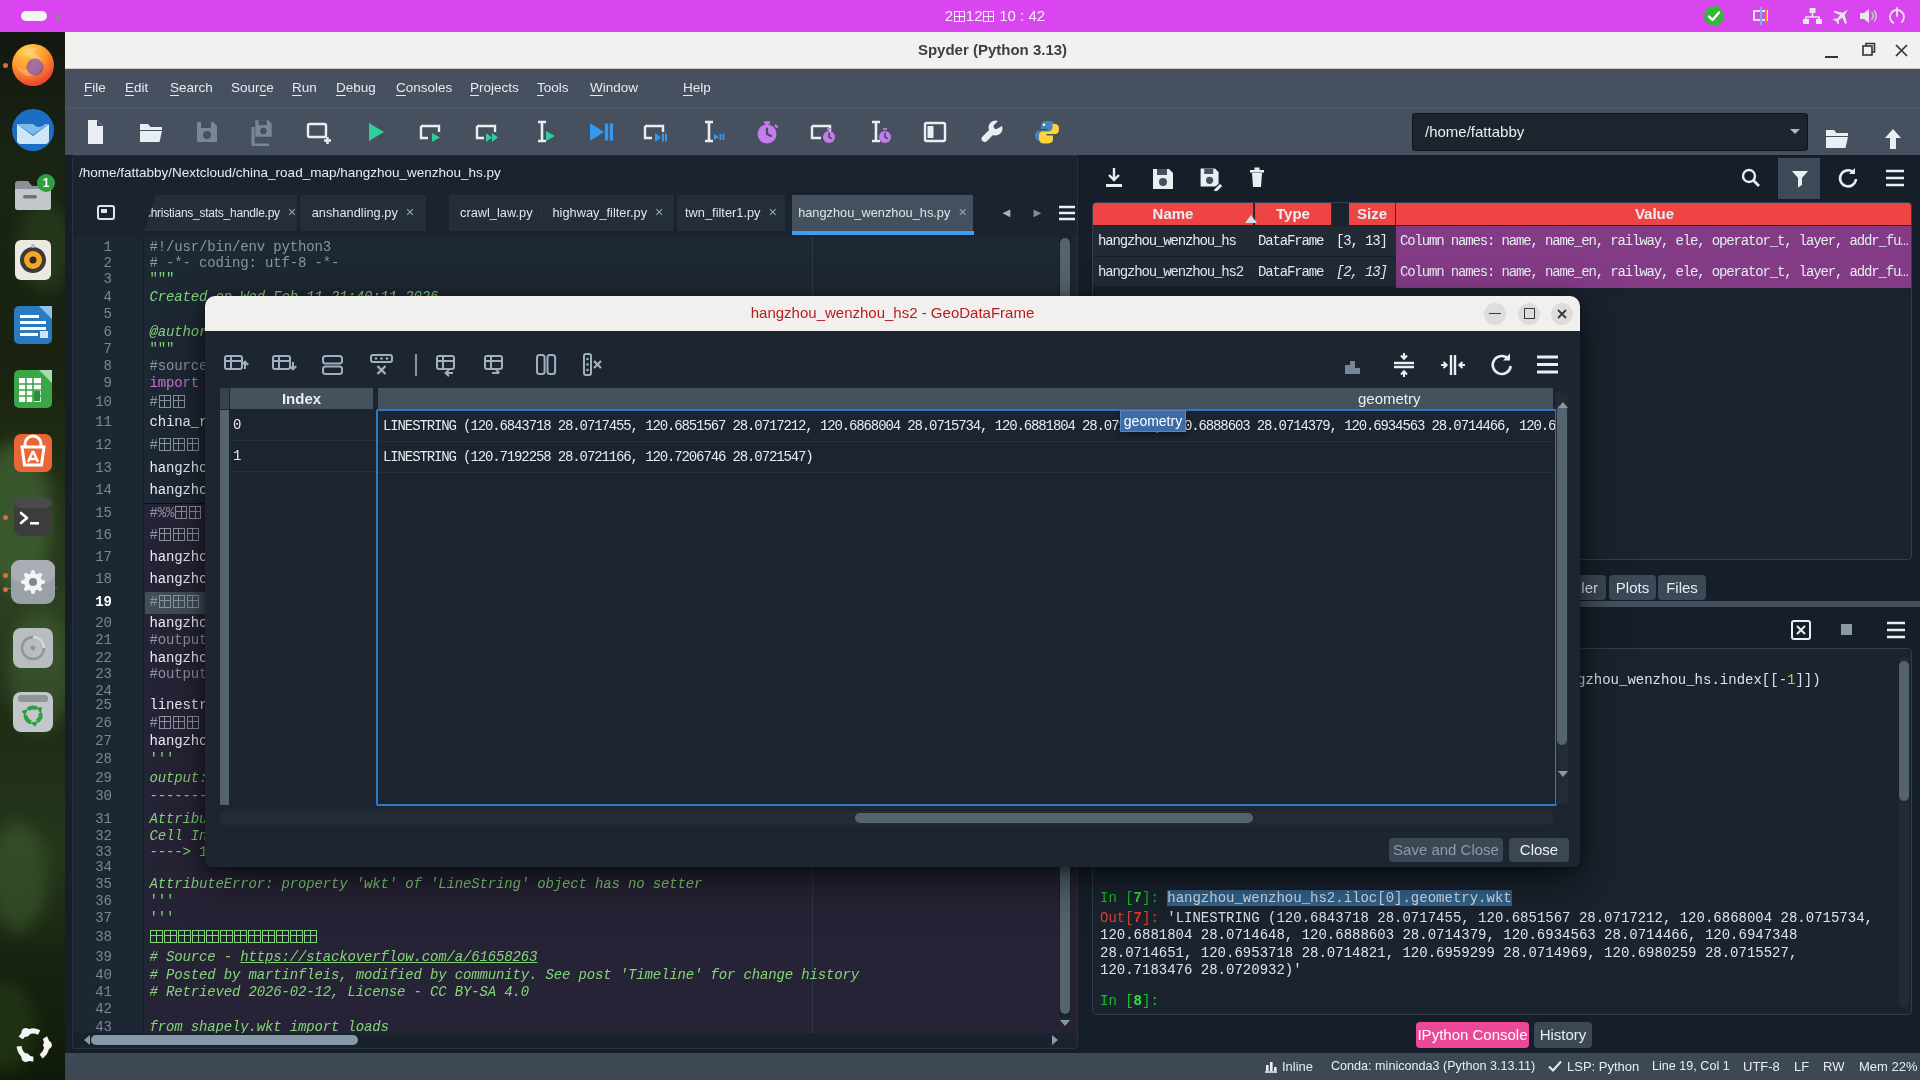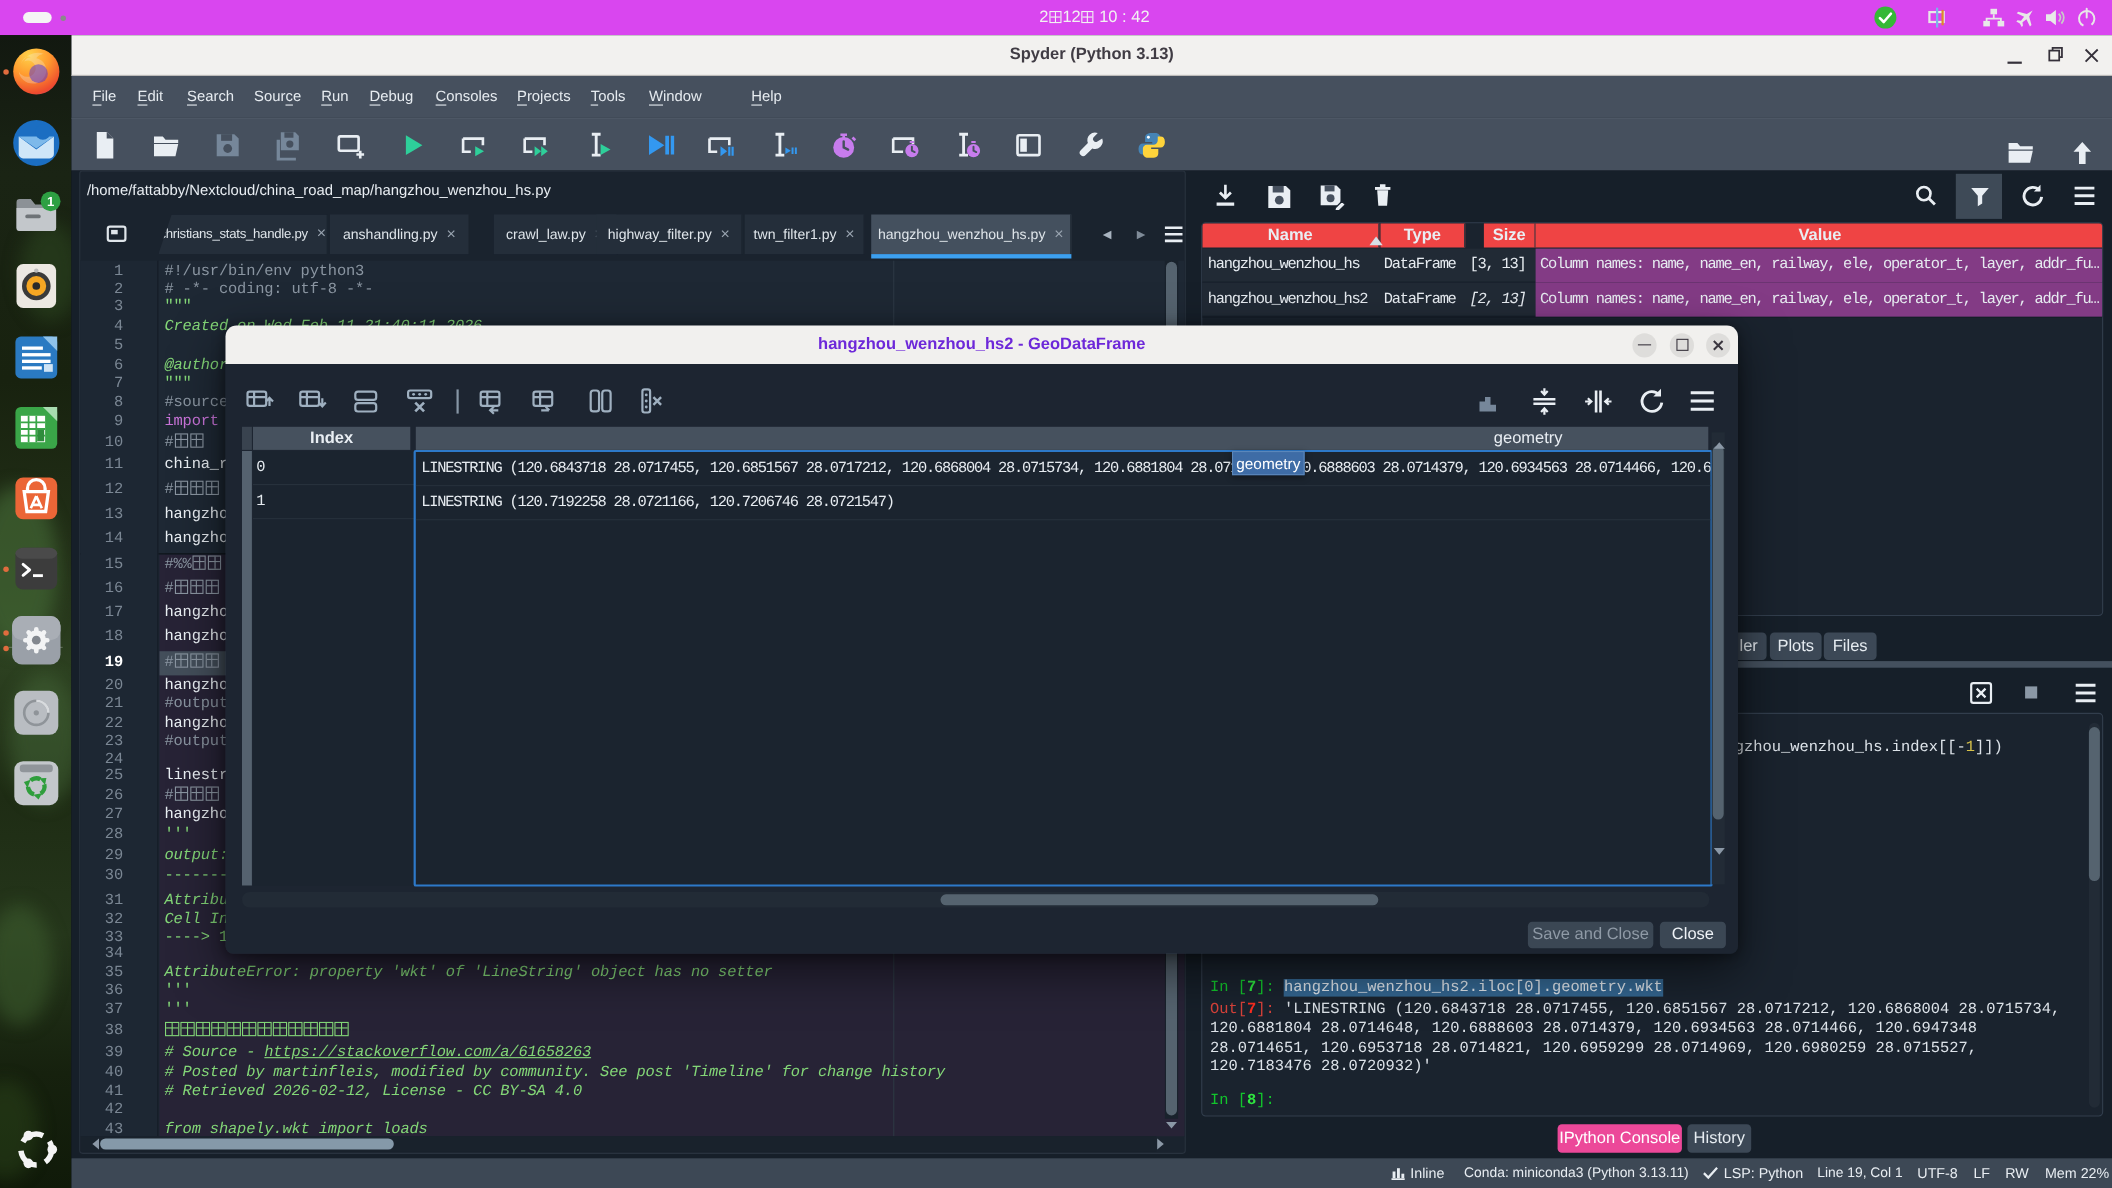--- a/index.html
+++ b/index.html
@@ -80,21 +80,21 @@
   .cline .num { color:#d7c24a; }
   #ctab1 { position:absolute; left:331px; top:867px; width:113px; height:26px; background:#ec4899; border-radius:4px; color:#fff; font-size:15px; line-height:26px; text-align:center;}
   #ctab2 { position:absolute; left:449px; top:867px; width:58px; height:26px; background:#3c4856; border-radius:4px; color:#e6ecf1; font-size:15px; line-height:26px; text-align:center;}
 
   #statusbar { position:absolute; left:0; top:1021px; width:1855px; height:27px; background:#3d4855; color:#e8edf2; font-size:13px; }
   #statusbar span { position:absolute; top:6px; }
 
   #dialog { position:absolute; left:205px; top:296px; width:1375px; height:571px; z-index:50;
             box-shadow:0 15px 45px rgba(0,0,0,0.55), 0 2px 12px rgba(0,0,0,0.4); border-radius:10px 10px 7px 7px; }
   #dlgtitle { position:absolute; left:0; top:0; width:1375px; height:35px; background:#f1f0ee; border-radius:10px 10px 0 0; }
-  #dlgtitle .t { width:100%; text-align:center; line-height:34px; font-size:15px; font-weight:bold; color:#6d28d9; }
+  #dlgtitle .t { width:100%; text-align:center; line-height:34px; font-size:15px; font-weight:normal; color:#b91c1c; }
   .dbtn { position:absolute; top:6.5px; width:22px; height:22px; border-radius:50%; background:#dedddb; color:#3a363f; text-align:center; line-height:21px; font-size:13px; }
   #dlgbody { position:absolute; left:0; top:35px; width:1375px; height:536px; background:#1d2531; border-radius:0 0 7px 7px; }
   #dxhdr_idx { position:absolute; left:25px; top:57px; width:143px; height:21px; background:#46515e; color:#e9eef3; font-weight:bold; font-size:15px; text-align:center; line-height:21px;}
   #dxhdr_geo { position:absolute; left:173px; top:57px; width:1175px; height:21px; background:#46515e;}
   #dxhdr_geo span { position:absolute; left:980px; top:0; font-size:15px; color:#e9eef3; line-height:21px;}
   #dxcorner { position:absolute; left:15px; top:57px; width:9px; height:21px; background:#39434f; }
   #dxvhead { position:absolute; left:15px; top:79px; width:9px; height:395px; background:#55626f; }
   #dxidx { position:absolute; left:25px; top:79px; width:148px; height:395px; background:#1b242f; }
   #dxgeo { position:absolute; left:171px; top:78px; width:1181px; height:397px; background:#1b242f; border:2px solid #2d79c9; border-radius:2px; overflow:hidden;}
   .drow { position:absolute; left:0; width:100%; height:31px; border-bottom:1px solid #27313c; }
@@ -358,20 +358,21 @@
     <div class="tbi" style="left:912px"><svg width="28" height="28" viewBox="0 0 28 28" style="" xmlns="http://www.w3.org/2000/svg">
           <path d="M24 6 a7 7 0 0 1 -9 9 L9 21 a3 3 0 0 1 -4.5 -4.5 L11 10 a7 7 0 0 1 9 -9 l-4 4 a2.6 2.6 0 0 0 3.6 3.6 Z" fill="#e9eef3" transform="translate(1,2)"></path>
         </svg></div>
     <div class="tbi" style="left:968px"><svg width="28" height="28" viewBox="0 0 28 28" style="" xmlns="http://www.w3.org/2000/svg">
           <path d="M14 3 c-5 0 -6 2.2 -6 4.5 V11 h6.5 v1.5 H6 c-2.5 0 -4 1.8 -4 5 c0 3.4 1.5 5 4 5 h2.5 v-3.4 c0-2.3 1.8-4.1 4-4.1 h6 c1.9 0 3.5-1.6 3.5-3.5 V7.5 C22 5 20 3 17.5 3 Z" fill="#4584b6"></path>
           <path d="M14 25.5 c5 0 6 -2.2 6 -4.5 V17.5 h-6.5 V16 H22 c2.5 0 4 -1.8 4 -5 c0 -3.4 -1.5 -5 -4 -5 h-2.5 v3.4 c0 2.3 -1.8 4.1 -4 4.1 h-6 c-1.9 0 -3.5 1.6 -3.5 3.5 V21 c0 2.5 2 4.5 4.5 4.5 Z" fill="#ffd43b"></path>
           <circle cx="11" cy="6.8" r="1.3" fill="#fff"></circle>
           <circle cx="17" cy="21.7" r="1.3" fill="#ffd43b"></circle>
         </svg></div>
     </div>
+  <div id="wdcombo">/home/fattabby<span class="arr"></span></div>
   <svg width="30" height="30" viewBox="0 0 30 30" style="position:absolute;left:1758px;top:92px;" xmlns="http://www.w3.org/2000/svg">
       <path d="M3 6 h8 l2.5 3 H25 v3 H3 Z" fill="#e9eef3"></path>
       <path d="M3 13 h22 l-2.5 11 H3 Z" fill="#e9eef3"></path>
     </svg>
     <svg width="28" height="28" viewBox="0 0 28 28" style="position:absolute;left:1814px;top:93px;" xmlns="http://www.w3.org/2000/svg">
       <path d="M14 4 L22 13 h-5 v11 h-6 V13 H6 Z" fill="#e9eef3"></path>
     </svg>
   <div id="main">
     <div id="editorpane">
       <div id="pathrow">/home/fattabby/Nextcloud/china_road_map/hangzhou_wenzhou_hs.py</div>

